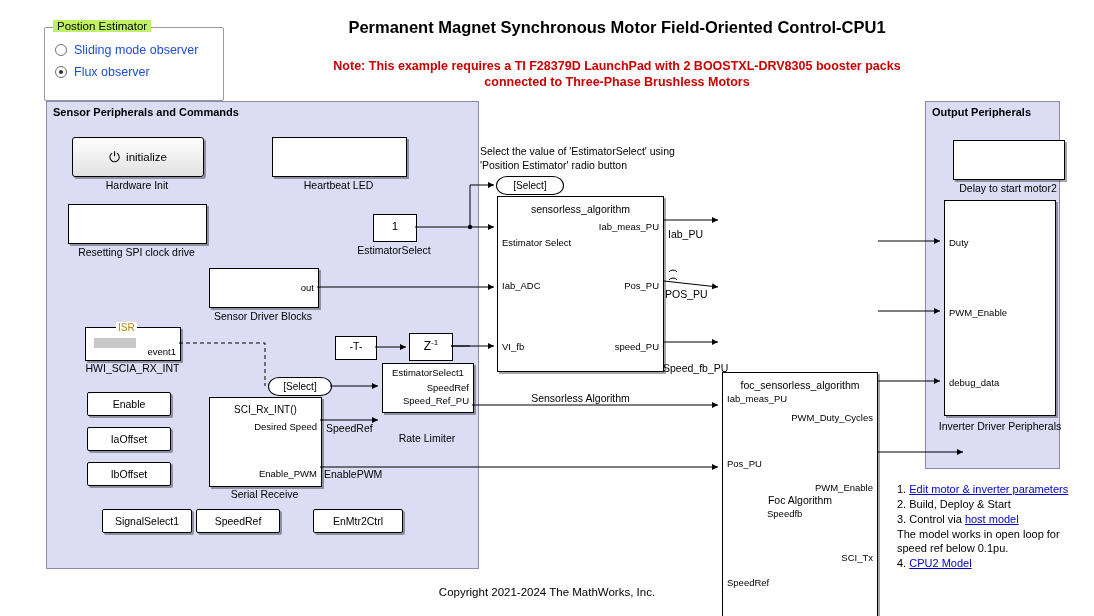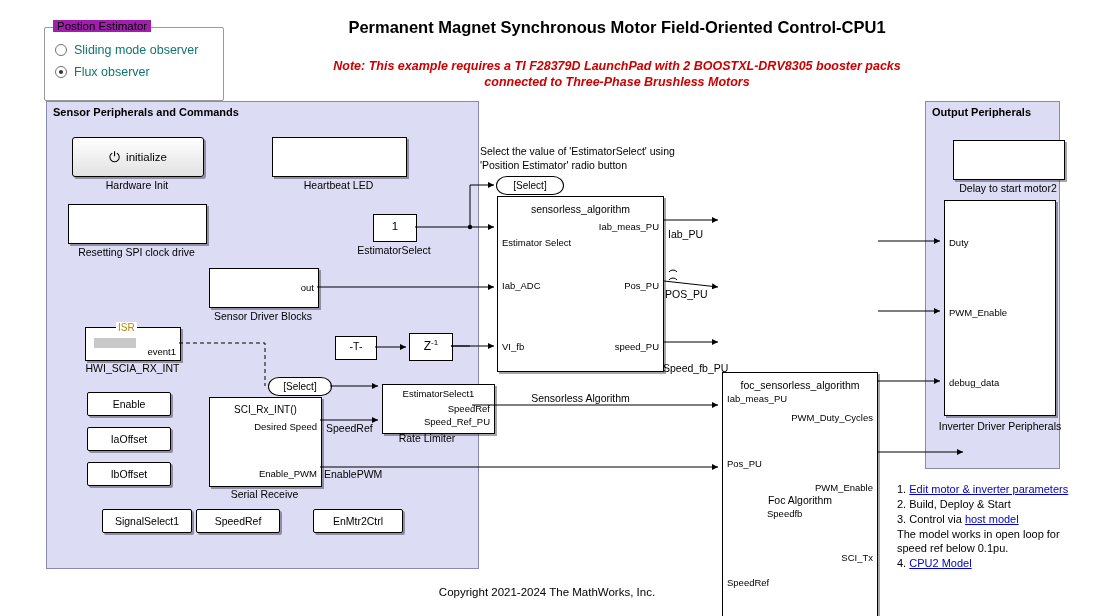--- a/index.html
+++ b/index.html
@@ -6,25 +6,25 @@
   body{width:1094px;height:616px;background:#ffffff;font-family:"Liberation Sans",sans-serif;position:relative;overflow:hidden;}
   .abs{position:absolute;}
   .title{font-size:16.5px;font-weight:bold;color:#000;text-align:center;}
   .note{font-size:12.5px;font-weight:bold;color:#cc0000;text-align:center;line-height:1.25;}
   .copyright{font-size:11.5px;color:#000;text-align:center;}
   .lbl{font-size:10.5px;color:#000;}
   .lbl-c{font-size:10.5px;color:#000;text-align:center;}
 
   
   .groupbox{border:1px solid #9a9a9a;border-radius:2px;background:#fff;}
-  .group-title{position:absolute;top:-8px;left:8px;background:#a21caf;padding:0 4px;font-size:11.5px;color:#000;}
+  .group-title{position:absolute;top:-8px;left:8px;background:#bef264;padding:0 4px;font-size:11.5px;color:#000;}
   .radio-row{display:flex;align-items:center;gap:7px;height:22px;padding-left:10px;}
   .radio{width:12px;height:12px;border-radius:50%;border:1px solid #707070;background:#fff;position:relative;box-sizing:border-box;}
   .radio.sel::after{content:"";position:absolute;left:3px;top:3px;width:4px;height:4px;border-radius:50%;background:#333;}
-  .radio-label{font-size:12.5px;color:#0f766e;}
+  .radio-label{font-size:12.5px;color:#1d4ed8;}
 
   
   .panel{background:#dcdcf5;border:1px solid #8a8ab0;}
   .panel-title{font-size:11px;font-weight:bold;color:#000;padding:4px 6px;}
   .shadow{box-shadow:2px 2px 0 rgba(0,0,0,0.35);}
   .btn-block{background:linear-gradient(#fefefe,#e2e2e2);border:1px solid #000;border-radius:3px;display:flex;align-items:center;justify-content:center;gap:6px;font-size:11.5px;}
   .plain-block{background:#fff;border:1px solid #000;}
   .sub-block{background:#fff;border:1px solid #000;box-sizing:border-box;position:relative;}
   .sub-block .ttl{position:absolute;left:0;right:0;top:6px;text-align:center;font-size:10.5px;}
   .port-l{position:absolute;left:4px;font-size:9.5px;}
@@ -37,21 +37,21 @@
        border-radius:11px / 50%;}
   svg{position:absolute;overflow:visible;}
   a{color:#0000cc;}
   .explore{font-size:11px;color:#000;line-height:1.35;}
   .explore a{text-decoration:underline;}
 </style>
 </head>
 <body>
 
 <div class="abs title" style="left:257px;top:18px;width:720px;">Permanent Magnet Synchronous Motor Field-Oriented Control-CPU1</div>
-<div class="abs note" style="left:257px;top:59px;width:720px;font-style:italic;">
+<div class="abs note" style="left:257px;top:59px;width:720px;">
   <span>Note: This example requires a TI F28379D LaunchPad with 2 BOOSTXL-DRV8305 booster packs</span><br>
   <span>connected to Three-Phase Brushless Motors</span>
 </div>
 <div class="abs copyright" style="left:297px;top:586px;width:500px;">Copyright 2021-2024 The MathWorks, Inc.</div>
 
 <div class="abs groupbox" style="left:44px;top:27px;width:178px;height:72px;">
   <div class="group-title">Postion Estimator</div>
   <div class="radio-row" style="margin-top:11px;">
     <span class="radio"></span>
     <span class="radio-label">Sliding mode observer</span>
@@ -137,21 +137,21 @@
   <span class="port-l" style="top:135px;margin-left:40px;">Speedfb</span>
   <span class="port-l" style="top:204px;">SpeedRef</span>
 
   <span class="port-r" style="top:39px;">PWM_Duty_Cycles</span>
   <span class="port-r" style="top:109px;">PWM_Enable</span>
   <span class="port-r" style="top:179px;">SCI_Tx</span>
 
 </div>
 <div class="abs lbl-c" style="left:722px;top:494px;width:156px;">Foc  Algorithm</div>
 
-<div class="abs plain-block shadow" style="left:382px;top:384px;width:90px;height:48px;padding-left:21px;">
+<div class="abs plain-block shadow" style="left:382px;top:363px;width:90px;height:48px;">
   <span class="abs" style="left:0;right:0;top:3px;text-align:center;font-size:9.5px;">EstimatorSelect1</span>
   <span class="port-r" style="top:18px;">SpeedRef</span>
   <span class="port-r" style="top:31px;">Speed_Ref_PU</span>
 </div>
 <div class="abs lbl-c" style="left:382px;top:432px;width:90px;">Rate Limiter</div>
 <div class="abs lbl" style="left:326px;top:422px;">SpeedRef</div>
 
 <div class="abs plain-block" style="left:335px;top:336px;width:40px;height:22px;">
   <span class="abs" style="left:0;right:0;top:3px;text-align:center;font-size:10.5px;">-T-</span>
 </div>

